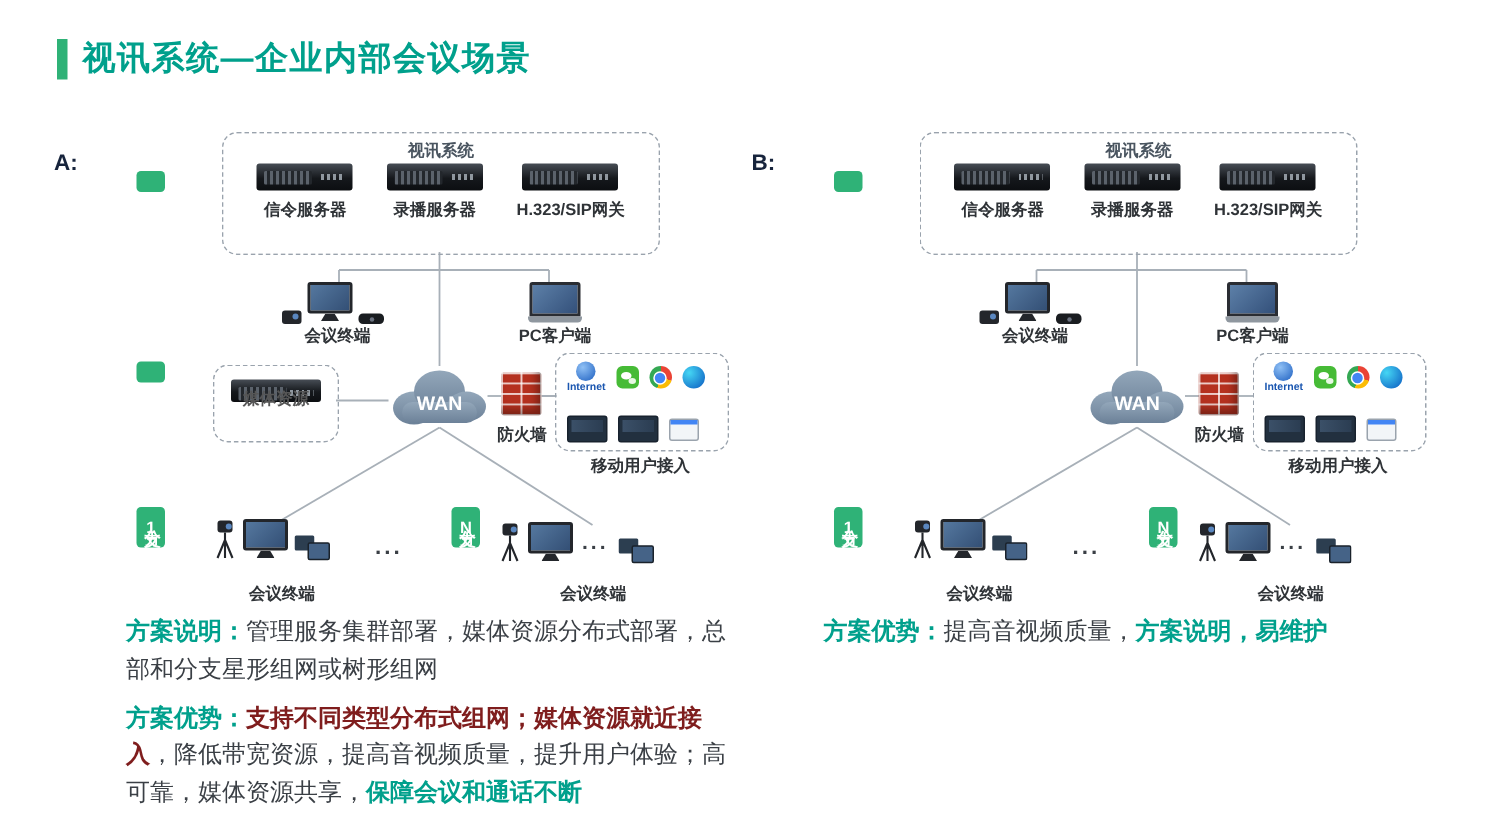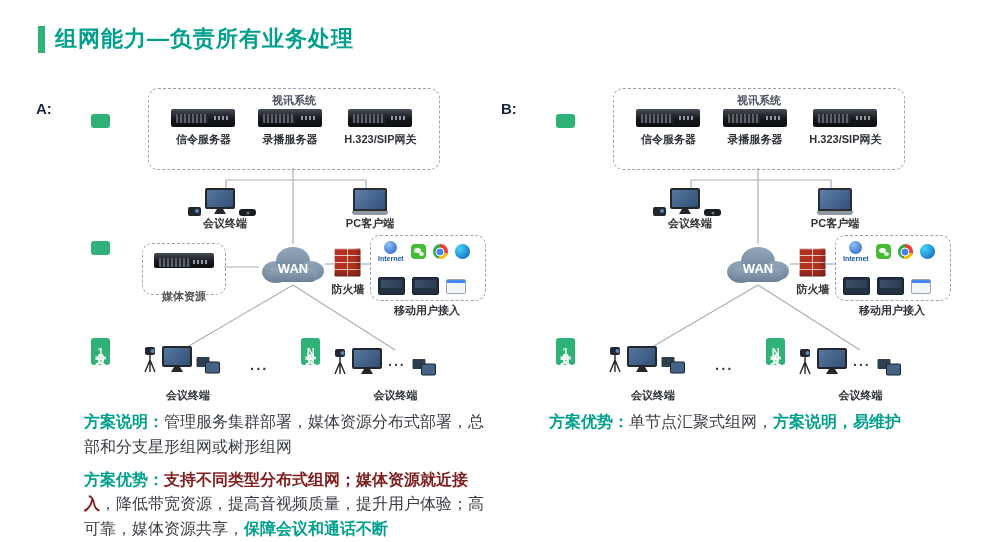--- a/index.html
+++ b/index.html
@@ -80,21 +80,21 @@
   .textblock{position:absolute;font-size:16px;line-height:1.55;color:#3a3f45}
   .textblock p{margin:0 0 8px 0}
   .tlabel{color:#00A08C;font-weight:bold}
   .bdark{color:#7f1d1d;font-weight:bold}
 </style>
 </head>
 <body>
 
 <div class="header">
   <div class="header-bar"></div>
-  <h1 class="header-title">组网能力—负责所有业务处理</h1>
+  <h1 class="header-title">视讯系统—企业内部会议场景</h1>
 </div>
 
 <div class="diagram" id="diagA">
   <svg class="lines" width="465" height="452">
     <g stroke="#a8b0b8" stroke-width="1.2" fill="none">
       <path d="M263 80 V156"></path>
       <path d="M196 92 H336"></path>
       <path d="M196 92 V101"></path>
       <path d="M336 92 V101"></path>
       <path d="M194 179 H229"></path>
@@ -138,21 +138,21 @@
   <div class="caption" style="left:140px;top:128px;width:110px">会议终端</div>
 
   <div class="laptop" style="left:322px;top:100px">
     <div class="laptop-screen"></div>
     <div class="laptop-base"></div>
   </div>
   <div class="caption" style="left:303px;top:128px;width:74px">PC客户端</div>
 
   <div class="dashed-box" style="left:112px;top:155px;width:82px;height:50px">
     <div class="server" style="width:60px;height:15px;position:absolute;left:11px;top:9px"></div>
-    <div class="caption gray" style="left:0;right:0;top:45px">媒体资源</div>
+    <div class="caption gray" style="left:0;right:0;top:14px">媒体资源</div>
   </div>
 
   <div class="cloud-wrap" style="left:226px;top:154px">
     <svg width="74" height="46" viewBox="0 0 74 46">
       <defs>
         <linearGradient id="cgA" x1="0" y1="0" x2="0" y2="1">
           <stop offset="0" stop-color="#93A7BA"></stop>
             <stop offset="1" stop-color="#6C8198"></stop>
         </linearGradient>
       </defs>
@@ -343,15 +343,15 @@
     <div class="monitor"></div>
     <span class="dots-inline">...</span>
     <svg width="24" height="18" viewBox="0 0 24 18">
       <rect x="0.5" y="1" width="13" height="10" rx="1" fill="#2c3e50"></rect>
       <rect x="9.5" y="6" width="14" height="11" rx="1" fill="#456387" stroke="#1a222b"></rect>
     </svg>
   </div>
   <div class="caption" style="left:298px;top:300px;width:135px">会议终端</div>
 
   <div class="textblock" style="left:54px;top:322px;width:406px">
-    <p><span class="tlabel">方案优势：</span><span>单节点汇聚式组网，</span><span class="tlabel">方案说明，易维护</span></p>
+    <p><span class="tlabel">方案优势：</span><span>提高音视频质量，</span><span class="tlabel">方案说明，易维护</span></p>
   </div>
 </div>
 
 </body></html>

